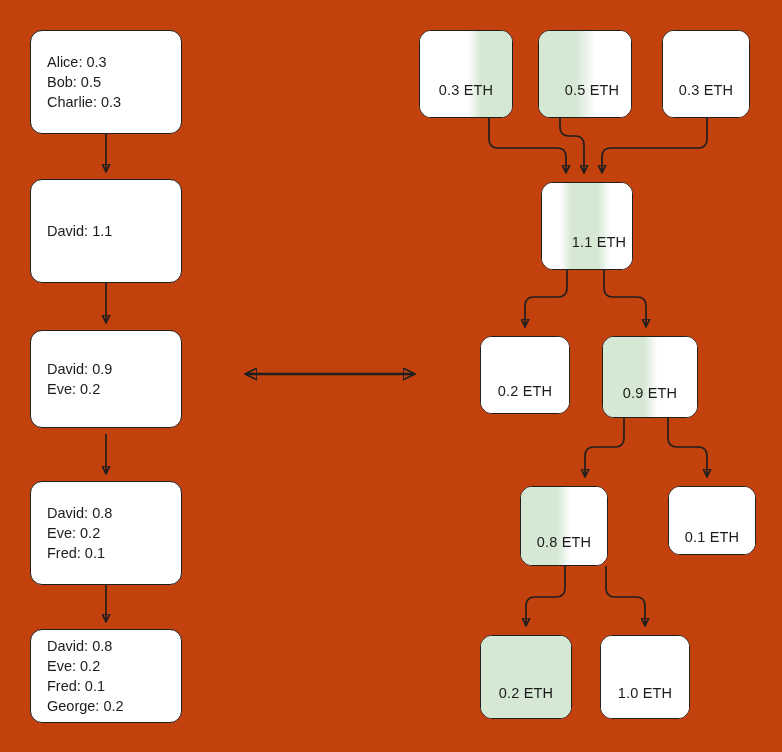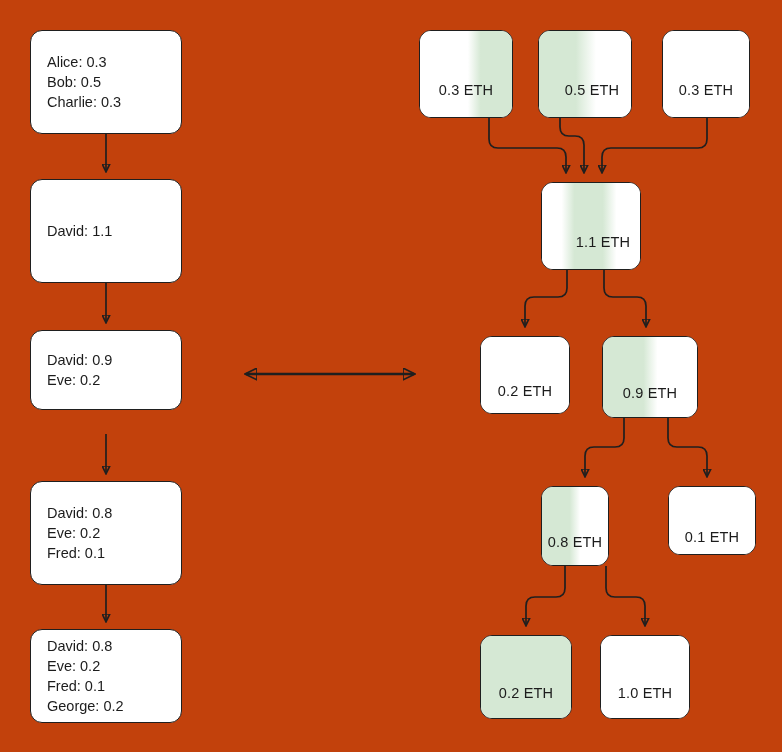--- a/index.html
+++ b/index.html
@@ -95,21 +95,21 @@
     <div class="node-text">Alice: 0.3
 Bob: 0.5
 Charlie: 0.3</div>
   </div>
 
   <div class="node acct" style="left:30px; top:179px; width:152px; height:104px;">
     <div class="node-fill"></div>
     <div class="node-text">David: 1.1</div>
   </div>
 
-  <div class="node acct" style="left:30px; top:330px; width:152px; height:80px;">
+  <div class="node acct" style="left:30px; top:330px; width:152px; height:98px;">
     <div class="node-fill"></div>
     <div class="node-text">David: 0.9
 Eve: 0.2</div>
   </div>
 
   <div class="node acct" style="left:30px; top:481px; width:152px; height:104px;">
     <div class="node-fill"></div>
     <div class="node-text">David: 0.8
 Eve: 0.2
 Fred: 0.1</div>
@@ -131,36 +131,36 @@
   <div class="node utxo" style="left:538px; top:30px; width:94px; height:88px;padding-left:14px;">
     <div class="node-fill" style="background:linear-gradient(to right,#d5e8d4 0%,#d5e8d4 40%,#ffffff 62%,#ffffff 100%);"></div>
     <div class="node-text">0.5 ETH</div>
   </div>
 
   <div class="node utxo" style="left:662px; top:30px; width:88px; height:88px;">
     <div class="node-fill" style="background:#ffffff;"></div>
     <div class="node-text">0.3 ETH</div>
   </div>
 
-  <div class="node utxo" style="left:541px; top:182px; width:100px; height:88px;padding-left:24px;">
+  <div class="node utxo" style="left:541px; top:182px; width:92px; height:88px;padding-left:24px;">
     <div class="node-fill" style="background:linear-gradient(to right,#ffffff 0%,#ffffff 20%,#d5e8d4 33%,#d5e8d4 62%,#ffffff 76%,#ffffff 100%);"></div>
     <div class="node-text">1.1 ETH</div>
   </div>
 
   <div class="node utxo" style="left:480px; top:336px; width:90px; height:78px;">
     <div class="node-fill" style="background:#ffffff;"></div>
     <div class="node-text">0.2 ETH</div>
   </div>
 
   <div class="node utxo" style="left:602px; top:336px; width:96px; height:82px;">
     <div class="node-fill" style="background:linear-gradient(to right,#d5e8d4 0%,#d5e8d4 43%,#ffffff 58%,#ffffff 100%);"></div>
     <div class="node-text">0.9 ETH</div>
   </div>
 
-  <div class="node utxo" style="left:541px; top:486px; width:68px; height:80px;">
+  <div class="node utxo" style="left:520px; top:486px; width:88px; height:80px;">
     <div class="node-fill" style="background:linear-gradient(to right,#d5e8d4 0%,#d5e8d4 42%,#ffffff 58%,#ffffff 100%);"></div>
     <div class="node-text">0.8 ETH</div>
   </div>
 
   <div class="node utxo" style="left:668px; top:486px; width:88px; height:69px;">
     <div class="node-fill" style="background:#ffffff;"></div>
     <div class="node-text">0.1 ETH</div>
   </div>
 
   <div class="node utxo" style="left:480px; top:635px; width:92px; height:84px;">

